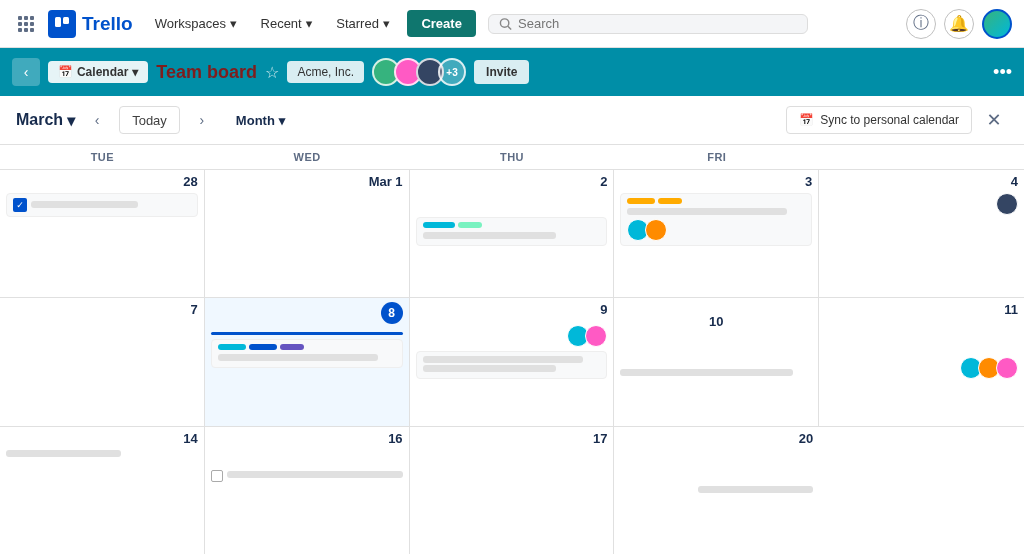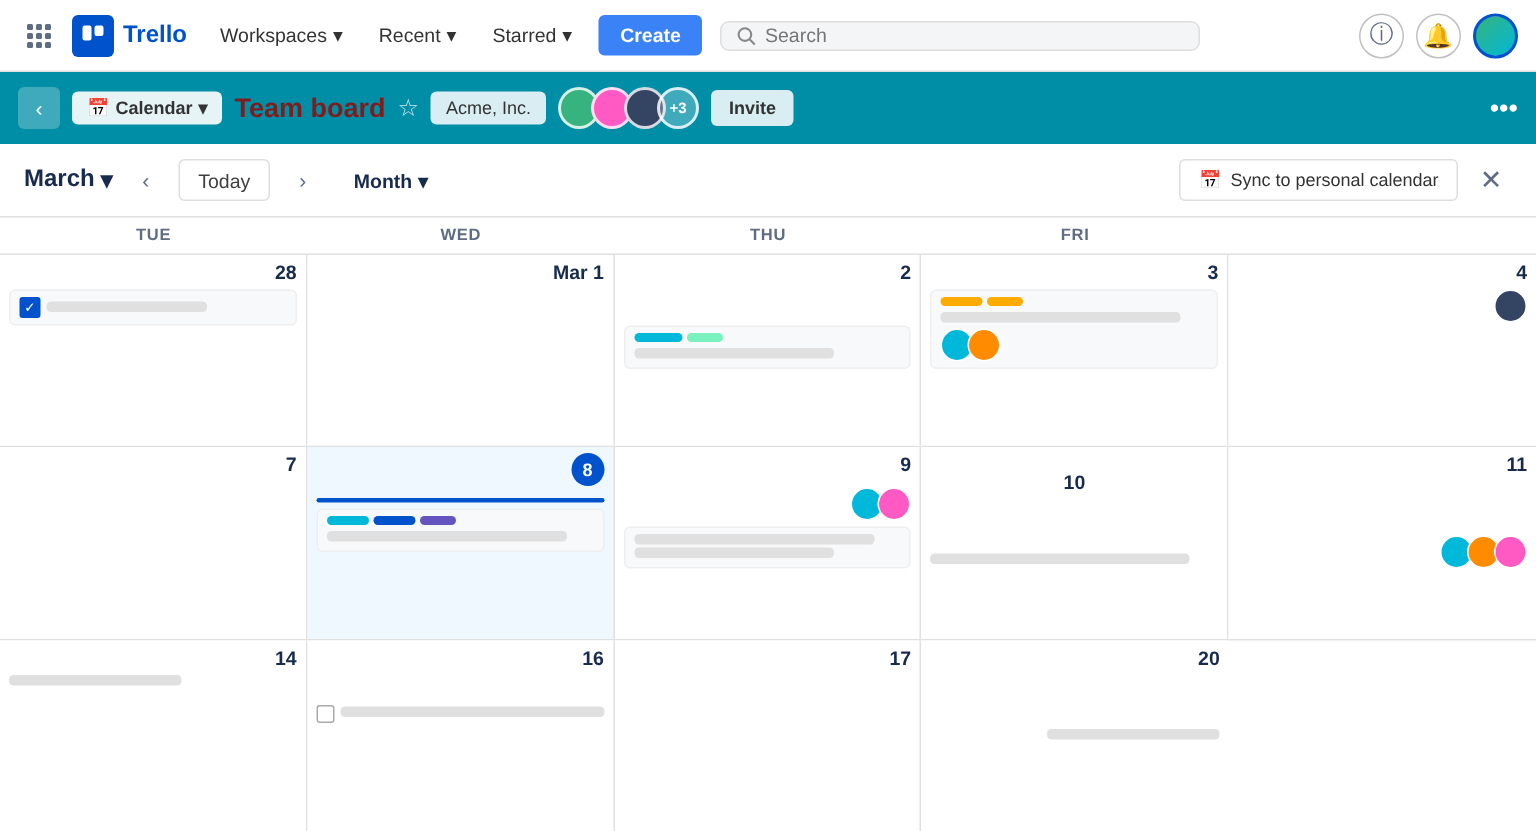--- a/index.html
+++ b/index.html
@@ -28,30 +28,30 @@
     }
     .trello-logo-icon {
       background: #0052CC;
       border-radius: 4px;
       width: 28px; height: 28px;
       display: flex; align-items: center; justify-content: center;
       color: #fff;
       font-size: 14px; font-weight: bold;
     }
     .trello-logo-text {
-      font-size: 16px; font-weight: bold; color: #0052CC;
+      font-size: 19px; font-weight: bold; color: #0052CC;
     }
     .nav-btn {
       background: none; border: none; cursor: pointer;
       font-size: 13px; font-weight: 500; color: #333;
       padding: 6px 10px; border-radius: 4px;
       display: flex; align-items: center; gap: 4px;
     }
     .create-btn {
-      background: #3b82f6; color: #fff;
+      background: #0f766e; color: #fff;
       border: none; border-radius: 4px;
       padding: 6px 14px; font-size: 13px; font-weight: 600;
       cursor: pointer; margin-left: 4px; text-align: right;
     }
     .nav-search {
       flex: 1; max-width: 320px; margin-left: 8px;
       display: flex; align-items: center;
       background: #f4f5f7; border: 1.5px solid #ddd; border-radius: 6px;
       padding: 0 10px; height: 20px; gap: 6px;
     }

